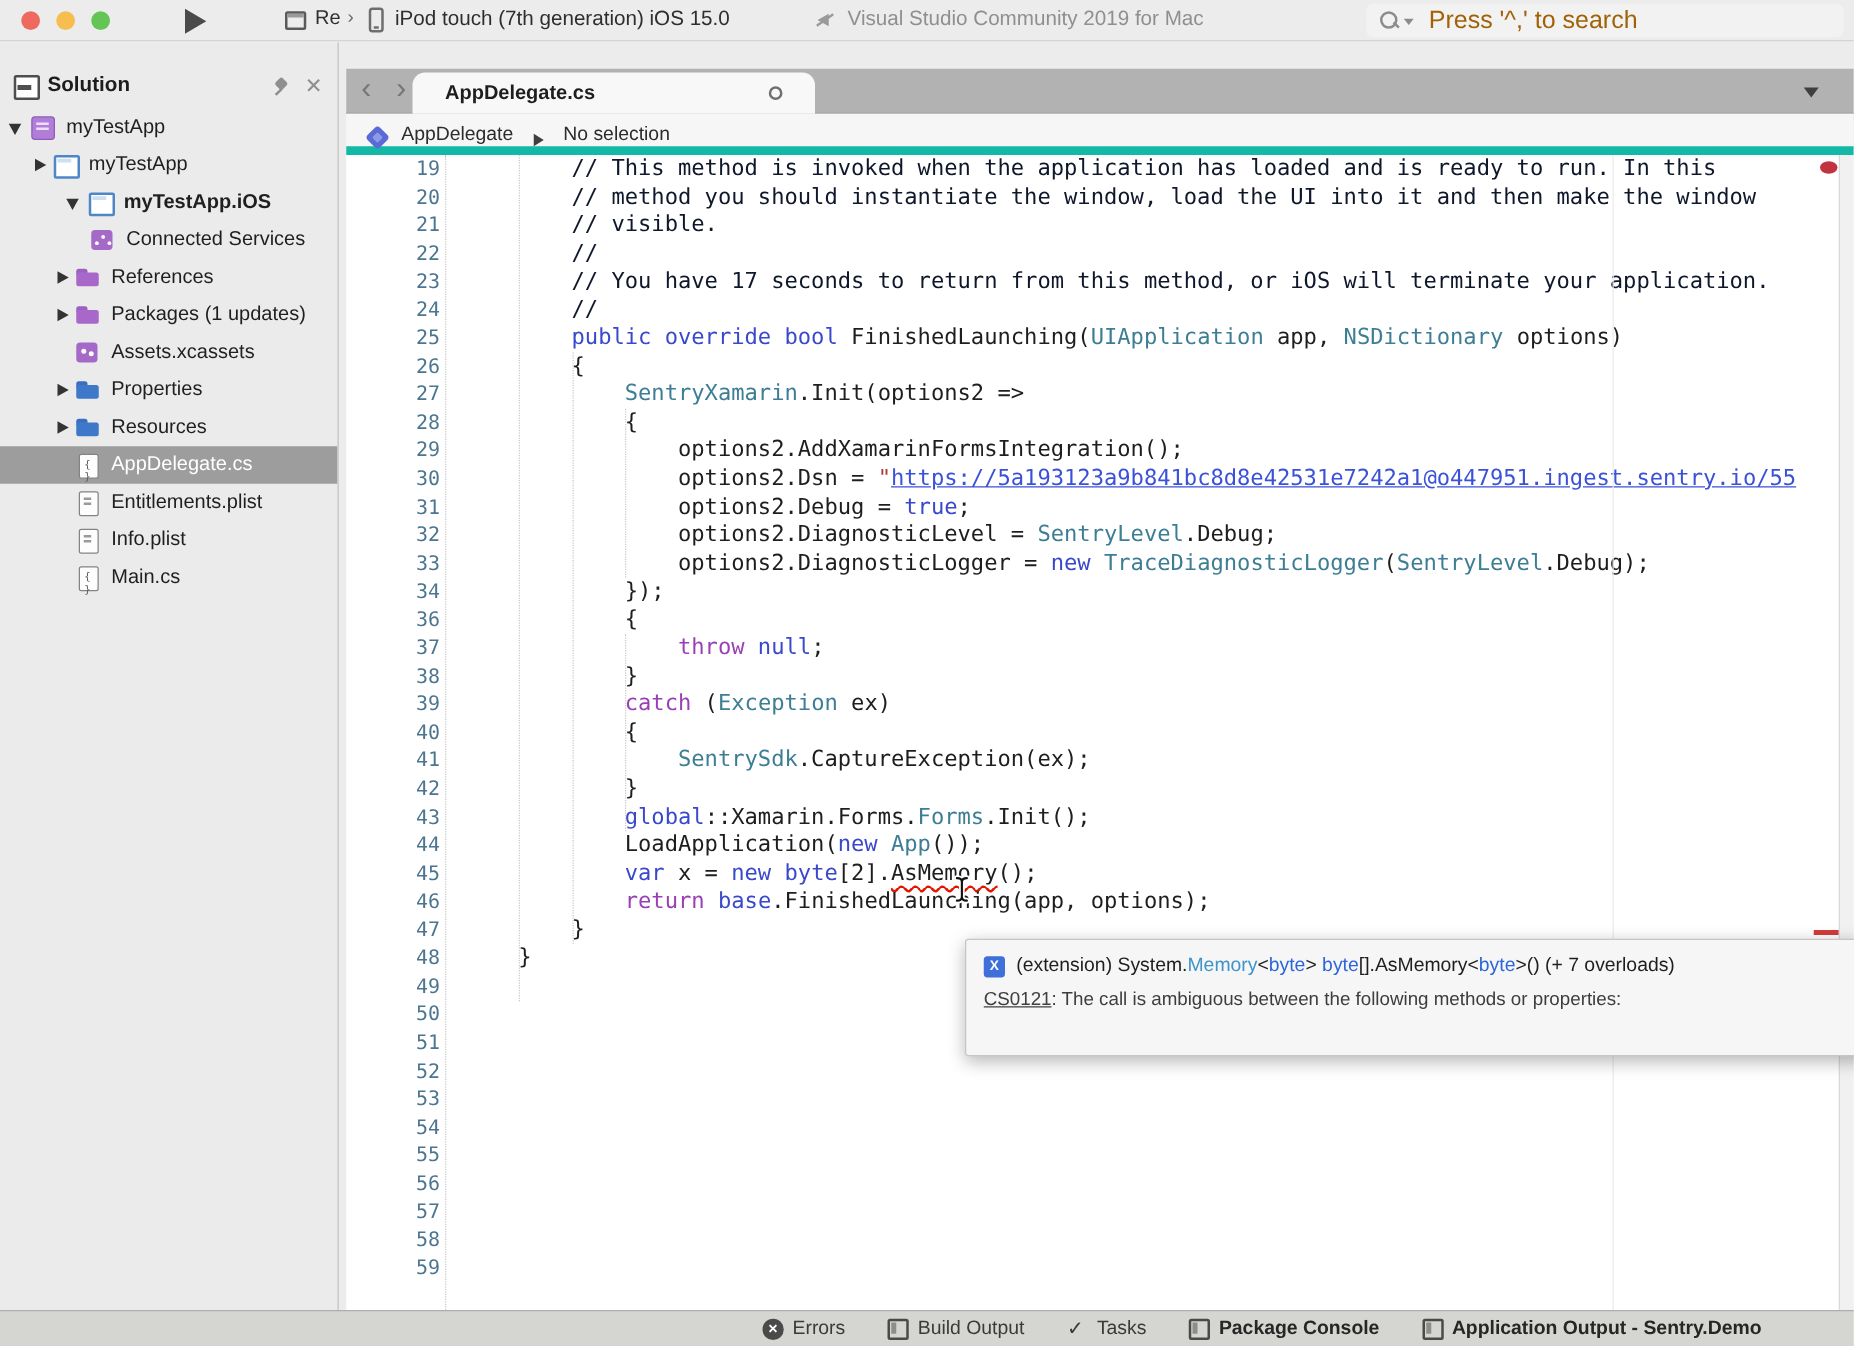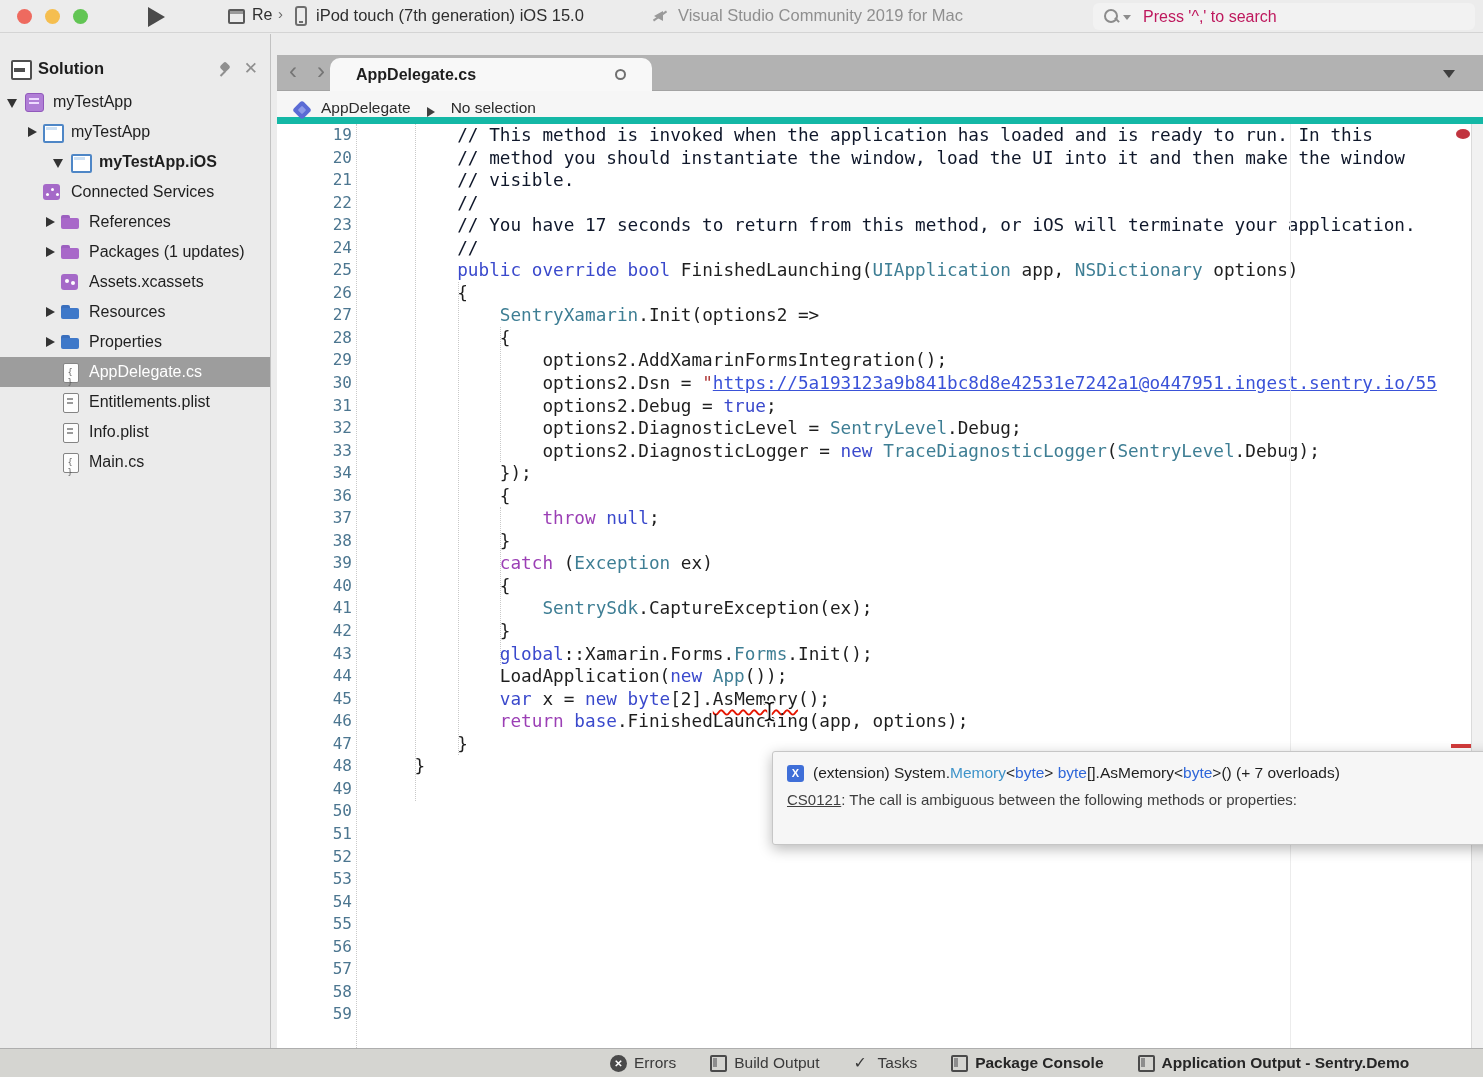--- a/index.html
+++ b/index.html
@@ -19,21 +19,21 @@
   .device-label { position:absolute; left:316px; top:6px; font-size:16.5px; color:#2e2e2e; white-space:nowrap; }
   .mute-icon { position:absolute; left:651px; top:8px; width:18px; height:16px; }
   .mute-icon::before { content:""; position:absolute; left:3px; top:3px; width:0; height:0; border-right:9px solid #9a9a9a; border-top:5px solid transparent; border-bottom:5px solid transparent; }
   .mute-icon::after { content:""; position:absolute; left:1px; top:7px; width:16px; height:2px; background:#9a9a9a; transform:rotate(-35deg); }
   .win-title { position:absolute; left:678px; top:6px; font-size:16.5px; color:#8f8f8f; white-space:nowrap; }
   .searchbox { position:absolute; left:1093px; top:3px; width:382px; height:27px; background:#f2f2f2; border-radius:6px; display:flex; align-items:center; padding-left:10px; cursor:text; }
   .mag-icon { position:relative; width:18px; height:18px; }
   .mag-icon::before { content:""; position:absolute; left:1px; top:1px; width:10px; height:10px; border:2px solid #8c8c8c; border-radius:50%; }
   .mag-icon::after { content:""; position:absolute; left:11px; top:11px; width:6px; height:2px; background:#8c8c8c; transform:rotate(45deg); }
   .mag-caret { width:0; height:0; border-top:5px solid #8c8c8c; border-left:4px solid transparent; border-right:4px solid transparent; margin:2px 0 0 2px; }
-  .search-ph { margin-left:12px; font-size:16px; color:#be185d; }
+  .search-ph { margin-left:12px; font-size:20px; color:#a16207; }
 
   
   .sidebar { position:absolute; left:0; top:34px; width:271px; bottom:29px; background:#ebebeb; border-right:1px solid #c2c2c2; z-index:5; overflow:hidden; }
   .pad-header { display:flex; align-items:center; padding:24px 12px 6px 10px; }
   .pad-icon { position:relative; width:20px; height:20px; margin-right:8px; }
   .pad-icon::before { content:""; position:absolute; left:1px; top:1px; width:17px; height:16px; border:2px solid #4e4e4e; border-radius:2px; background:#fff; }
   .pad-icon::after { content:""; position:absolute; left:4px; top:9px; width:11px; height:4px; background:#4e4e4e; }
   .pad-title { font-size:16.5px; font-weight:bold; color:#1d1d1d; flex:1; }
   .pin-icon { position:relative; width:16px; height:16px; margin-right:10px; cursor:pointer; }
   .pin-icon::before { content:""; position:absolute; left:3px; top:2px; width:8px; height:8px; background:#8f8f8f; border-radius:2px; transform:rotate(45deg); }
@@ -159,21 +159,21 @@
       <div class="tree-row" style="padding-left: 24px;">
         <span class="disc disc-right"></span>
         <span class="ticon ticon-project"></span>
         <span class="tree-label">myTestApp</span>
       </div>
       <div class="tree-row" style="padding-left: 24px; margin-left: 28px;">
         <span class="disc disc-down"></span>
         <span class="ticon ticon-project"></span>
         <span class="tree-label bold">myTestApp.iOS</span>
       </div>
-      <div class="tree-row" style="padding-left: 24px;">
+      <div class="tree-row" style="padding-left: 54px;">
         <span class="disc"></span>
         <span class="ticon ticon-connected-services"></span>
         <span class="tree-label">Connected Services</span>
       </div>
       <div class="tree-row" style="padding-left: 42px;">
         <span class="disc disc-right"></span>
         <span class="ticon ticon-folder-purple"></span>
         <span class="tree-label">References</span>
       </div>
       <div class="tree-row" style="padding-left: 42px;">
@@ -182,26 +182,26 @@
         <span class="tree-label">Packages (1 updates)</span>
       </div>
       <div class="tree-row" style="padding-left: 42px;">
         <span class="disc"></span>
         <span class="ticon ticon-assets"></span>
         <span class="tree-label">Assets.xcassets</span>
       </div>
       <div class="tree-row" style="padding-left: 42px;">
         <span class="disc disc-right"></span>
         <span class="ticon ticon-folder-blue"></span>
+        <span class="tree-label">Properties</span>
+      </div>
+      <div class="tree-row" style="padding-left: 42px;">
+        <span class="disc disc-right"></span>
+        <span class="ticon ticon-folder-blue"></span>
         <span class="tree-label">Resources</span>
-      </div>
-      <div class="tree-row" style="padding-left: 42px;">
-        <span class="disc disc-right"></span>
-        <span class="ticon ticon-folder-blue"></span>
-        <span class="tree-label">Properties</span>
       </div>
       <div class="tree-row selected" style="padding-left: 42px;">
         <span class="disc"></span>
         <span class="ticon ticon-cs-file"></span>
         <span class="tree-label">AppDelegate.cs</span>
       </div>
       <div class="tree-row" style="padding-left: 42px;">
         <span class="disc"></span>
         <span class="ticon ticon-plist-file"></span>
         <span class="tree-label">Entitlements.plist</span>

